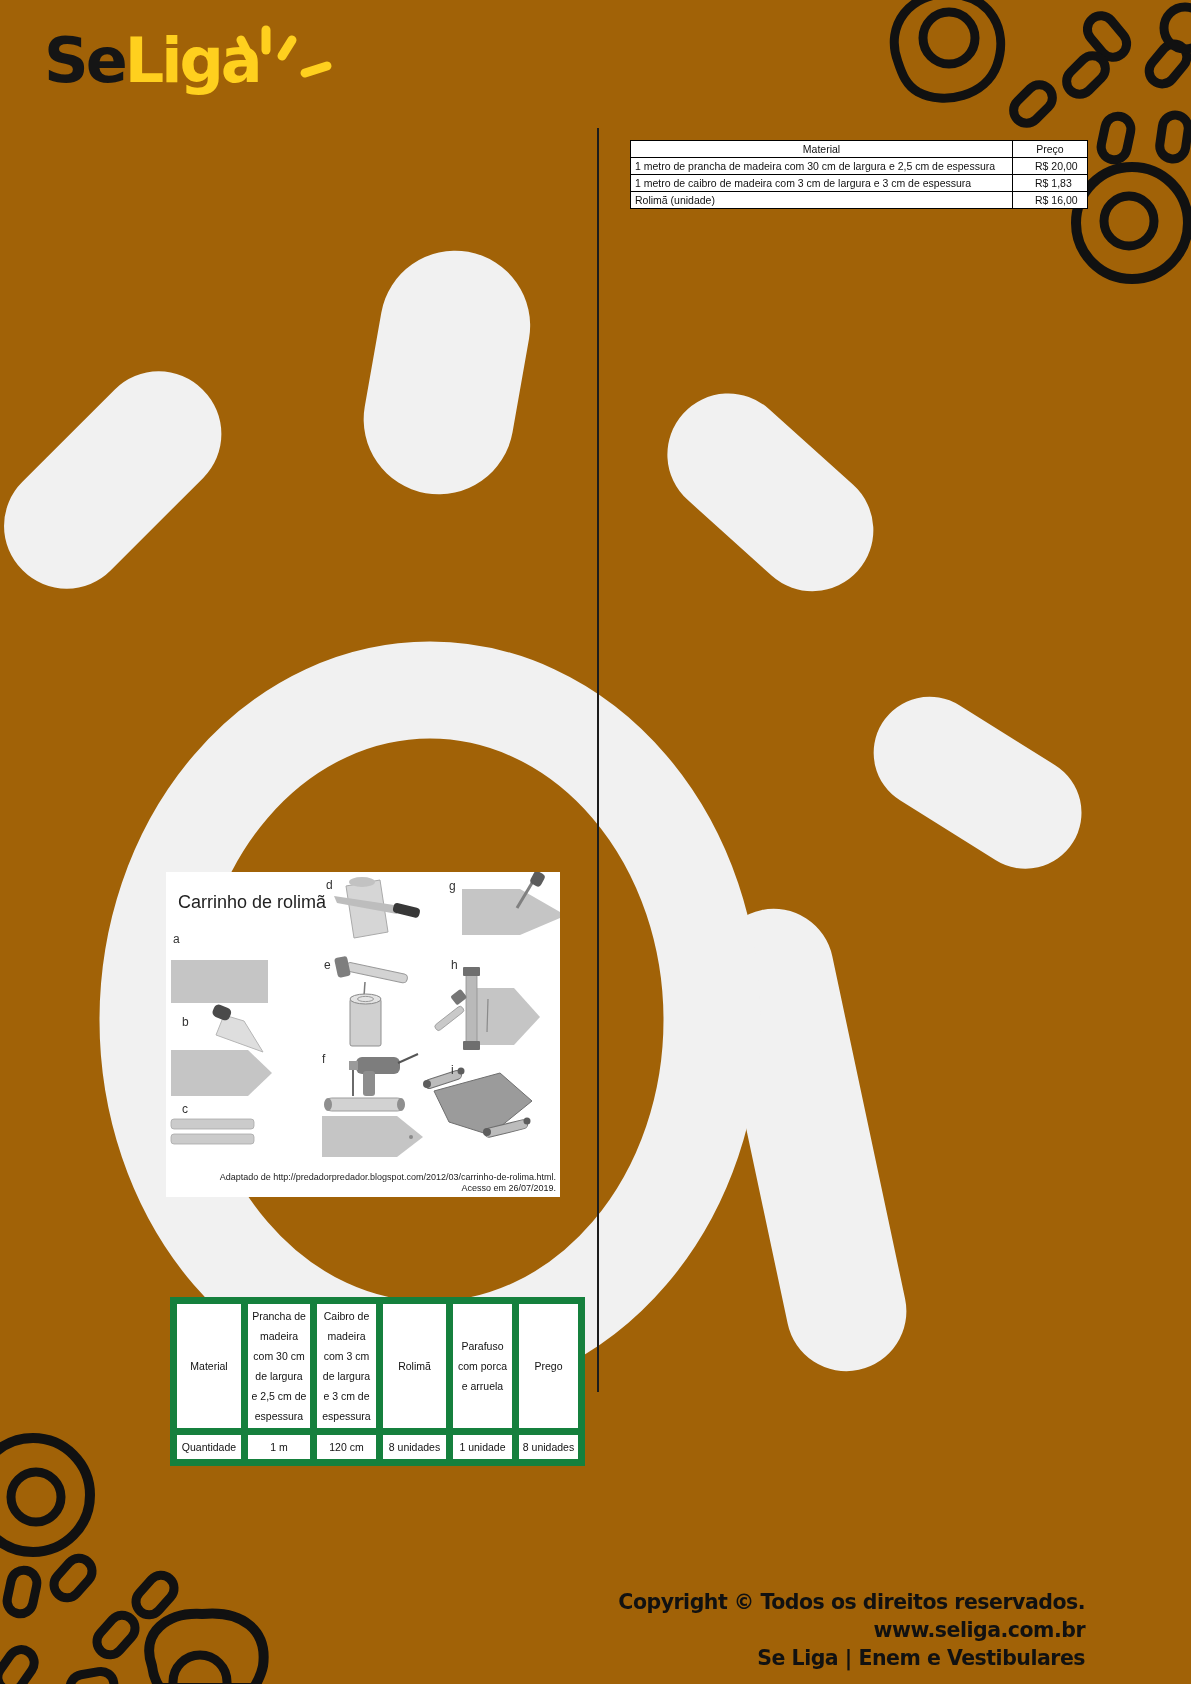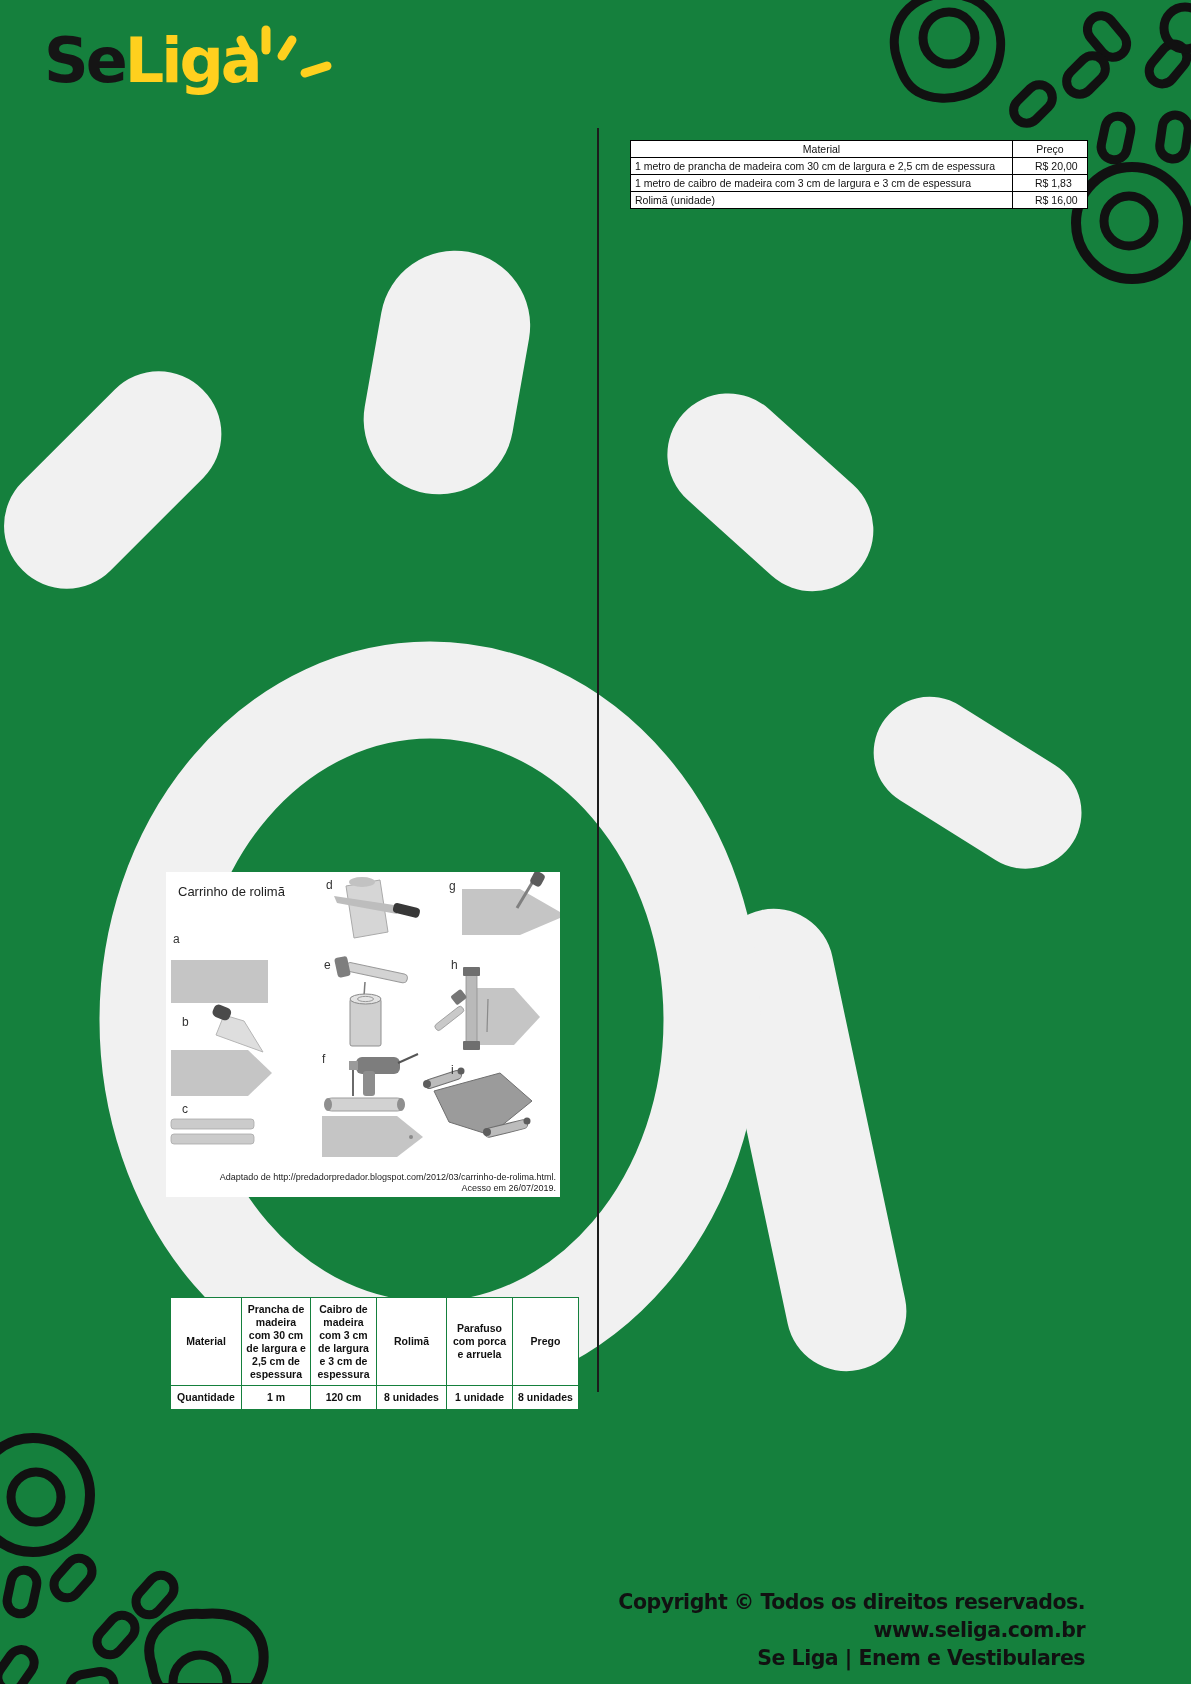--- a/index.html
+++ b/index.html
@@ -1,18 +1,18 @@
 <!DOCTYPE html>
 <html><head>
 <meta charset="utf-8">
 <style>
   * { margin:0; padding:0; box-sizing:border-box; }
   html,body { background:#ffffff; }
   body { width:1191px; height:1684px; position:relative; font-family:"Liberation Sans", sans-serif; }
-  .page { position:absolute; left:0; top:0; width:1191px; height:1684px; overflow:hidden; background:#15803d; }
+  .page { position:absolute; left:0; top:0; width:1191px; height:1684px; overflow:hidden; background:#a16207; }
 
   
   .watermark { position:absolute; left:0; top:0; z-index:0; }
 
   
   .logo { position:absolute; left:44px; top:24px; z-index:3; font-family:"DejaVu Sans", sans-serif; font-weight:800; font-size:62px; letter-spacing:-3px; white-space:nowrap; }
   .logo .se { color:#151515; }
   .logo .liga { color:#FFD01E; }
   .logo-rays { position:absolute; left:233px; top:22px; z-index:3; }
 
@@ -20,28 +20,28 @@
   .divider { position:absolute; left:597px; top:128px; width:2px; height:1264px; background:#1c1c1c; z-index:2; }
 
   
   .price-table { position:absolute; left:630px; top:140px; z-index:2; border-collapse:collapse; background:#fff; table-layout:fixed; width:457px; font-size:10.5px; color:#111; }
   .price-table th, .price-table td { border:1px solid #000; height:17px; padding:0 4px; font-weight:normal; white-space:nowrap; overflow:hidden; }
   .price-table th { text-align:center; }
   .price-table td.prc { padding-left:22px; }
 
   
   .figure { position:absolute; left:166px; top:872px; width:394px; height:325px; background:#fff; z-index:2; }
-  .fig-title { position:absolute; left:12px; top:12px; font-size:13px; color:#222; }
+  .fig-title { position:absolute; left:12px; top:20px; font-size:18px; color:#222; }
   .fig-label { position:absolute; font-size:12px; color:#333; }
   .fig-art { position:absolute; left:0; top:0; }
   .fig-src { position:absolute; right:4px; bottom:3px; text-align:right; font-size:9px; color:#222; line-height:11px;margin-top:10px; }
 
   
   .mat-table { position:absolute; left:170px; top:1297px; z-index:2; border-collapse:collapse; background:#fff; table-layout:fixed; font-size:10.5px; color:#111; text-align:center; }
-  .mat-table td { border:1px solid #15803d; padding:2px 3px; line-height:13px; vertical-align:middle;font-weight:bold; }
+  .mat-table td { border:7px solid #15803d; padding:2px 3px; line-height:20px; vertical-align:middle; }
   .mat-table tr.hdr td { height:88px; }
   .mat-table tr.qty td { height:24px; }
 
   
   .footer { position:absolute; right:106px; top:1588px; text-align:right; font-weight:700; font-size:20.5px; line-height:28px; color:#111; z-index:2; font-family:"DejaVu Sans", sans-serif; letter-spacing:-0.5px; white-space:nowrap; }
 
   
   .doodle-tr { position:absolute; right:0; top:0; z-index:1; }
   .doodle-bl { position:absolute; left:0; bottom:0; z-index:1; }
   .doodle { stroke:#111; fill:none; stroke-linejoin:round; stroke-linecap:round; }

